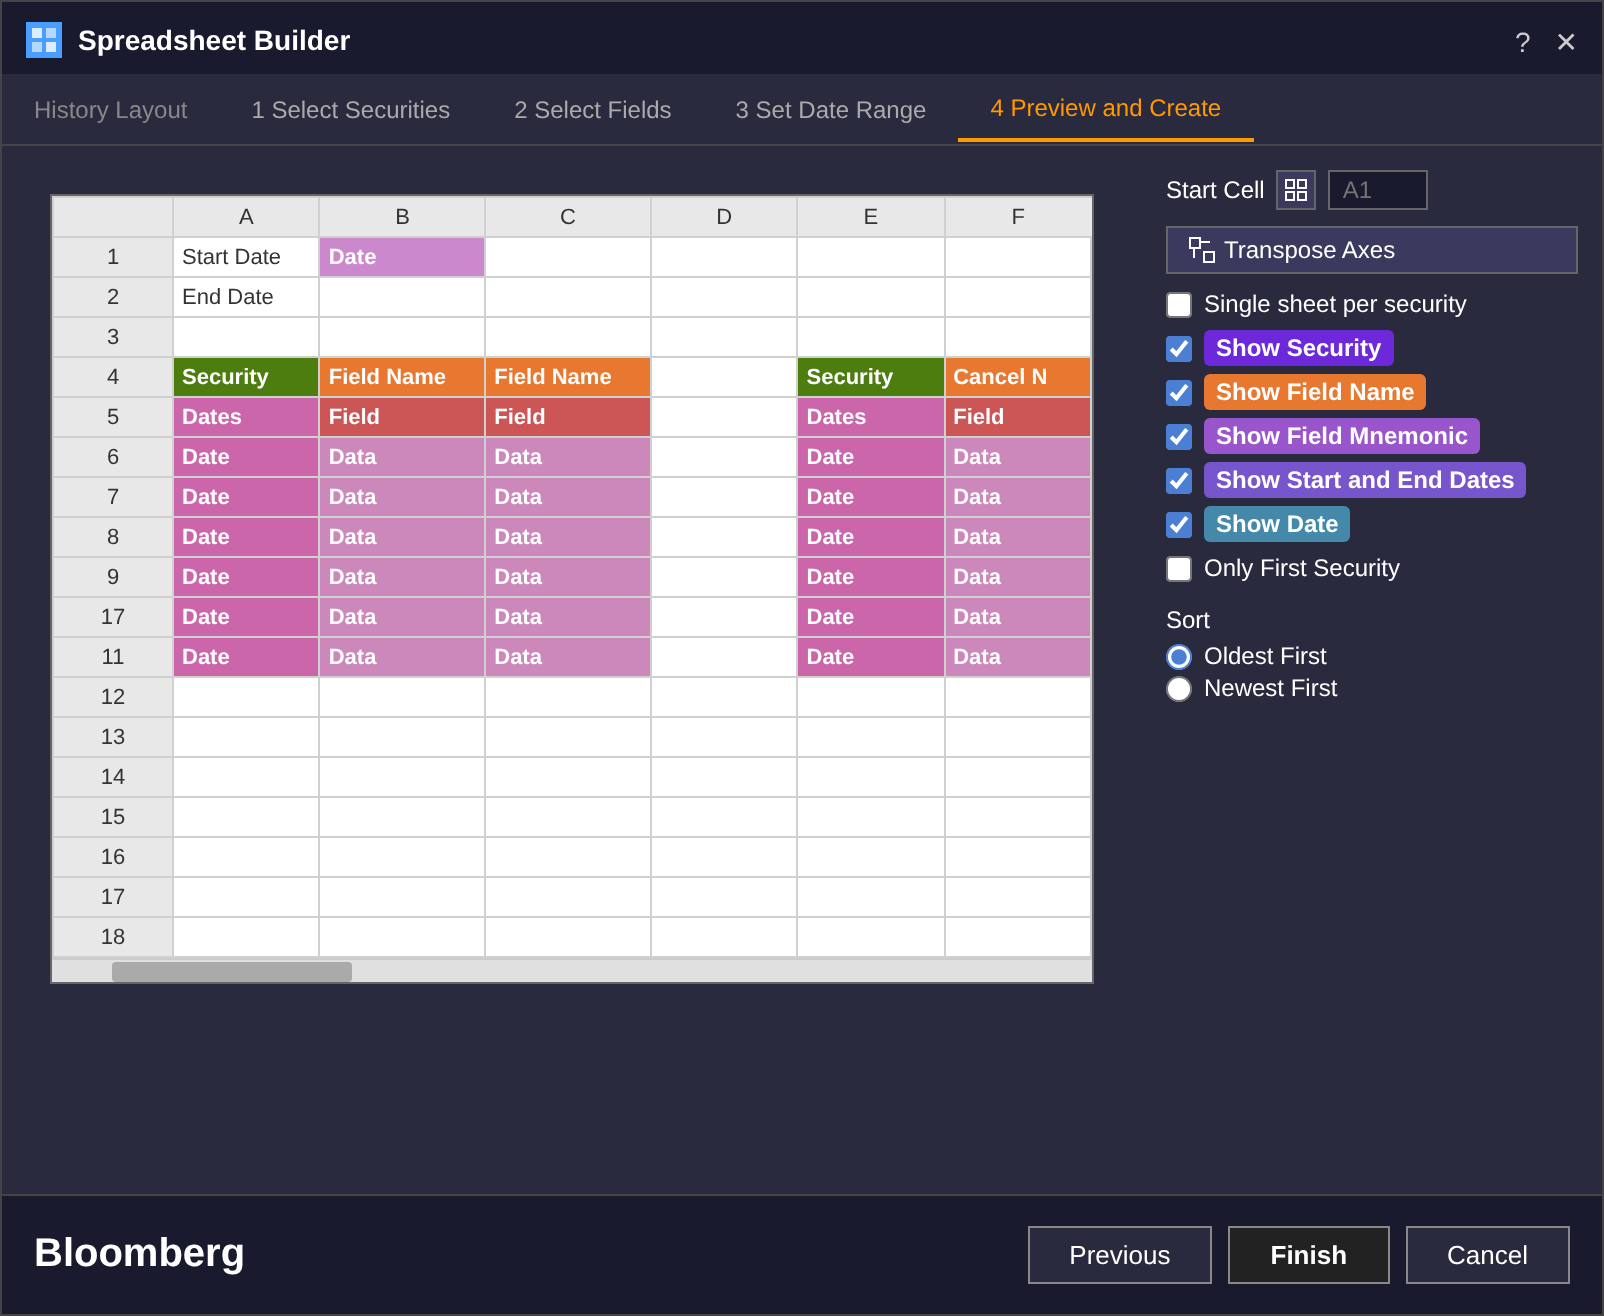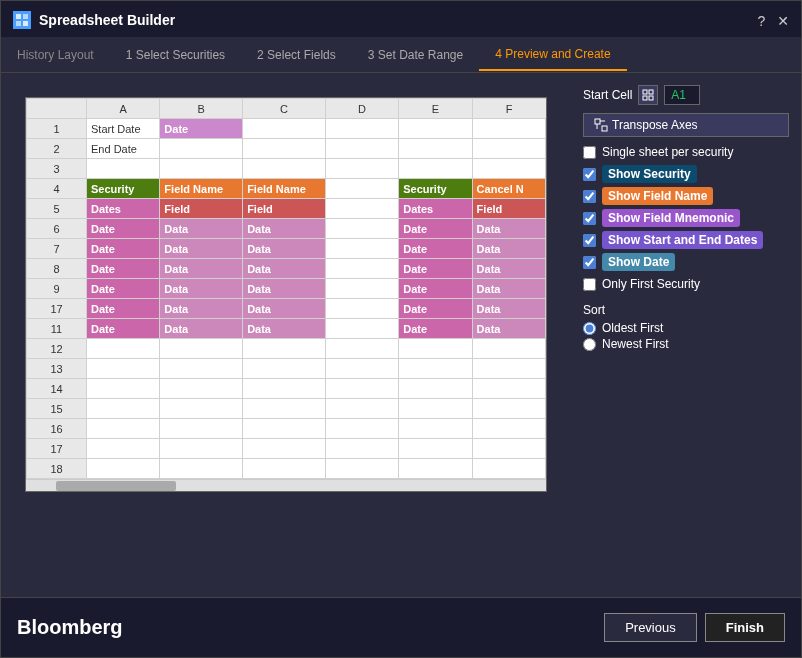--- a/index.html
+++ b/index.html
@@ -175,23 +175,23 @@
       background: #3a3a5e;
       border: 1px solid #666;
       display: flex;
       align-items: center;
       justify-content: center;
       cursor: pointer;
     }
     .cell-input {
       background: #1a1a2e;
       border: 1px solid #666;
-      color: #22c55e;
+      color: #737373;
       padding: 2px 6px;
-      width: 36px;
+      width: 50px;
       font-size: 12px;
     }
     .transpose-btn {
       display: flex;
       align-items: center;
       gap: 4px;
       background: #3a3a5e;
       border: 1px solid #666;
       color: white;
       padding: 4px 10px;
@@ -208,21 +208,21 @@
     .checkbox-row input[type="checkbox"] {
       cursor: pointer;
       accent-color: #4a7fd4;
     }
     .highlighted-option {
       padding: 2px 6px;
       border-radius: 3px;
       font-size: 12px;
       font-weight: bold;
     }
-    .opt-blue { background: #0c4a6e; color: white; }
+    .opt-blue { background: #6d28d9; color: white; }
     .opt-orange { background: #e87730; color: white; }
     .opt-purple { background: #9955cc; color: white; }
     .opt-violet { background: #7755cc; color: white; }
     .opt-teal { background: #4488aa; color: white; }
     .sort-section {
       margin-top: 4px;
     }
     .sort-label {
       color: white;
       font-size: 12px;
@@ -605,15 +605,16 @@
         </div>
       </div>
     </div>
   </div>
 
   <div class="footer">
     <div class="bloomberg-logo">Bloomberg</div>
     <div class="footer-buttons">
       <button class="btn-prev">Previous</button>
       <button class="btn-finish">Finish</button>
+      <button class="btn-cancel">Cancel</button>
     </div>
   </div>
 </div>
 
 </body></html>

